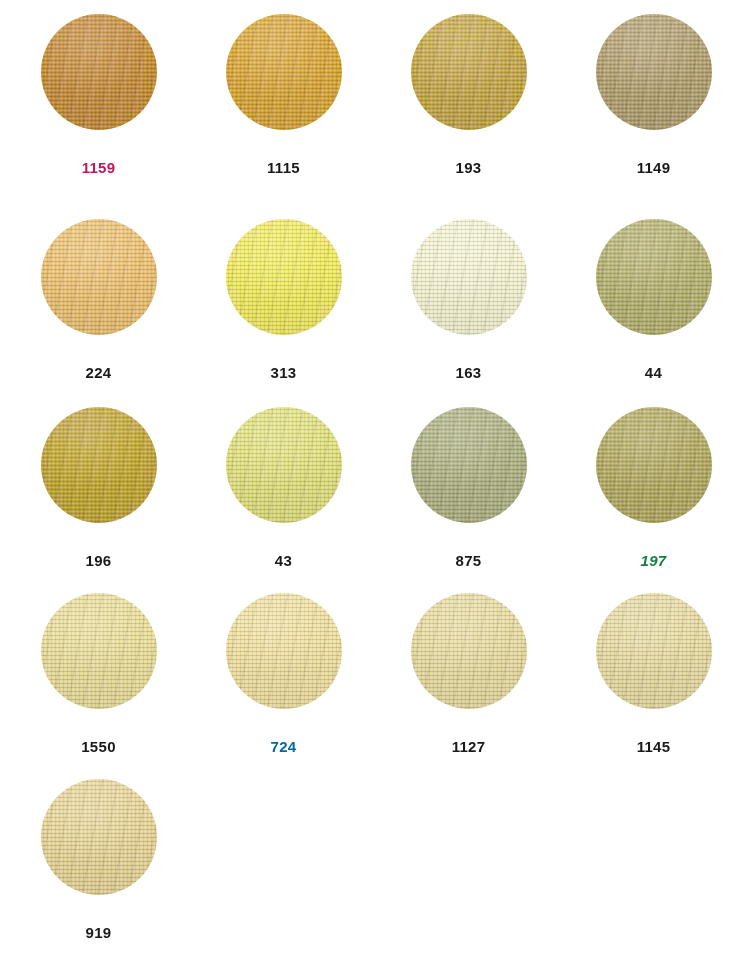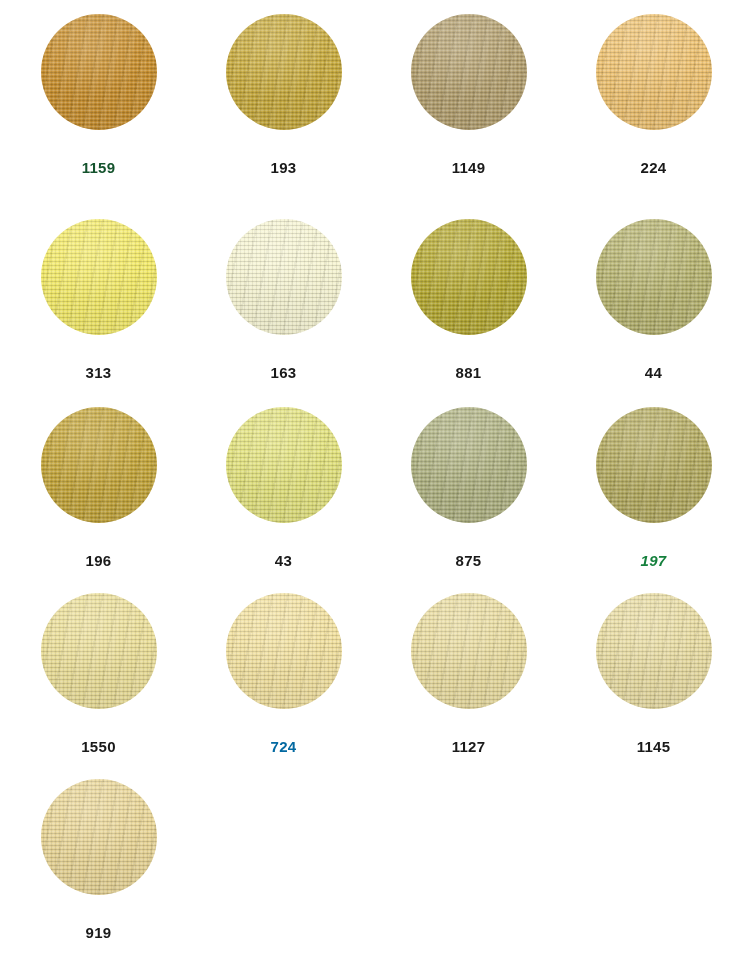--- a/index.html
+++ b/index.html
@@ -121,23 +121,34 @@
 
     <div class="swatch-cell">
       <div class="swatch-disc-wrap">
         <div class="swatch-disc" style="background-color: rgb(201, 144, 47);">
           <span class="weave-h"></span>
           <span class="weave-v"></span>
           <span class="weave-slub"></span>
           <span class="weave-shade"></span>
         </div>
       </div>
-      <div class="swatch-label" style="color: #14532d;">1159</div>
-    </div>
-
+      <div class="swatch-label" style="color: #be185d;">1159</div>
+    </div>
+
+    <div class="swatch-cell">
+      <div class="swatch-disc-wrap">
+        <div class="swatch-disc" style="background-color: rgb(220, 170, 44);">
+          <span class="weave-h"></span>
+          <span class="weave-v"></span>
+          <span class="weave-slub"></span>
+          <span class="weave-shade"></span>
+        </div>
+      </div>
+      <div class="swatch-label" style="color: rgb(26, 26, 26);">1115</div>
+    </div>
 
     <div class="swatch-cell">
       <div class="swatch-disc-wrap">
         <div class="swatch-disc" style="background-color: rgb(200, 171, 62);">
           <span class="weave-h"></span>
           <span class="weave-v"></span>
           <span class="weave-slub"></span>
           <span class="weave-shade"></span>
         </div>
       </div>
@@ -187,31 +198,20 @@
         <div class="swatch-disc" style="background-color: rgb(246, 244, 210);">
           <span class="weave-h"></span>
           <span class="weave-v"></span>
           <span class="weave-slub"></span>
           <span class="weave-shade"></span>
         </div>
       </div>
       <div class="swatch-label" style="color: rgb(26, 26, 26);">163</div>
     </div>
 
-    <div class="swatch-cell">
-      <div class="swatch-disc-wrap">
-        <div class="swatch-disc" style="background-color: rgb(182, 170, 52);">
-          <span class="weave-h"></span>
-          <span class="weave-v"></span>
-          <span class="weave-slub"></span>
-          <span class="weave-shade"></span>
-        </div>
-      </div>
-      <div class="swatch-label" style="color: rgb(26, 26, 26);">881</div>
-    </div>
 
     <div class="swatch-cell">
       <div class="swatch-disc-wrap">
         <div class="swatch-disc" style="background-color: rgb(183, 180, 113);">
           <span class="weave-h"></span>
           <span class="weave-v"></span>
           <span class="weave-slub"></span>
           <span class="weave-shade"></span>
         </div>
       </div>

